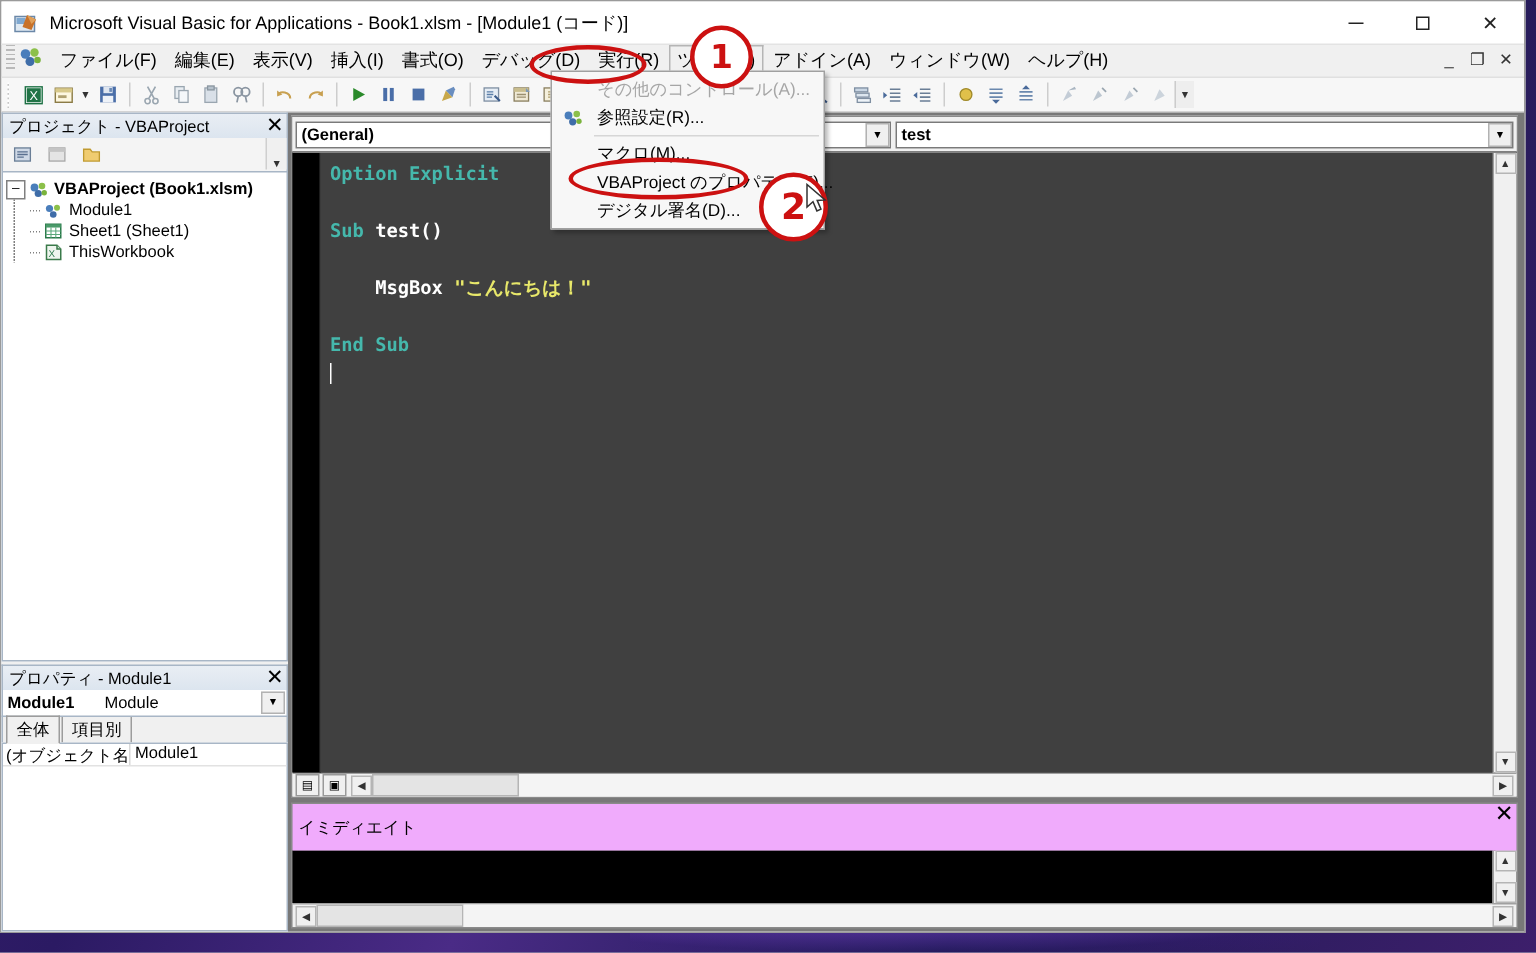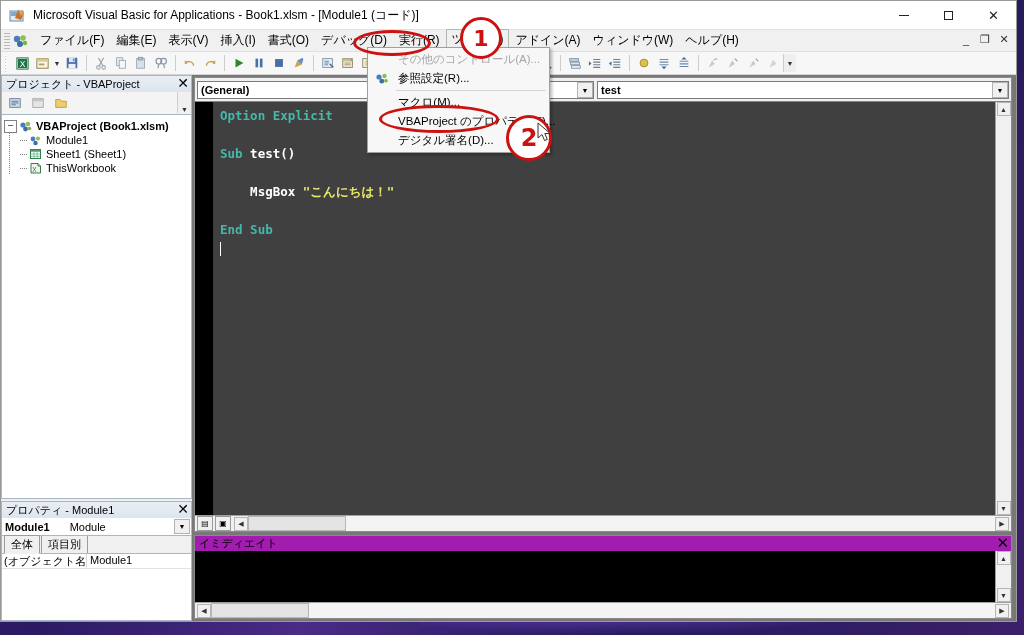--- a/index.html
+++ b/index.html
@@ -34,21 +34,21 @@
   }
   #titlebar .tb-icon{margin-left:8px;margin-right:7px;width:17px;height:17px;flex:0 0 auto;}
   #titlebar .tb-text{font-size:12px;color:#000;white-space:nowrap;}
   .winbtns{position:absolute;right:0;top:0;height:28px;display:flex;}
   .winbtn{width:45px;height:28px;display:flex;align-items:center;justify-content:center;}
   .wb-min{width:10px;height:1px;background:#222;}
   .wb-max{width:9px;height:9px;border:1px solid #222;box-sizing:border-box;}
   .wb-close{font-size:13px;color:#222;line-height:1;}
   
   #menubar{
-    height:21px;background:#f0f0f0;display:flex;align-items:center;
+    height:21px;background:#f0f0f0;display:flex;align-items:flex-start;
     flex:0 0 auto;position:relative;border-bottom:1px solid #e0e0e0;
   }
   #menubar .mb-dots{width:6px;height:16px;margin-left:3px;
     background:repeating-linear-gradient(180deg,#b9b9b9 0px,#b9b9b9 1px,transparent 1px,transparent 3px);
     background-size:1px 16px;background-repeat:repeat-x;background-position:2px 0;}
   #menubar .mb-icon{width:18px;height:16px;margin:0 4px 0 2px;}
   .menu-item{
     padding:2px 6px 3px 6px;font-size:12px;color:#000;white-space:nowrap;cursor:default;
   }
   .menu-item.open{background:#f0f0f0;border:1px solid #b5b5b5;border-bottom:1px solid #f7f7f7;padding:1px 5px 3px 5px;}
@@ -87,21 +87,21 @@
   .tnode .exp{width:11px;height:11px;border:1px solid #808080;background:#fff;font-size:9px;line-height:9px;
     text-align:center;color:#000;margin-right:2px;flex:0 0 auto;}
   .tnode .tico{width:14px;height:13px;margin-right:3px;flex:0 0 auto;}
   .tnode .tlbl{font-size:11px;color:#000;}
   .tnode.root .tlbl{font-weight:bold;}
   .tchild{padding-left:11px;position:relative;}
   .dashline{position:absolute;left:7px;top:0;bottom:0;width:1px;
     background:repeating-linear-gradient(180deg,#808080 0,#808080 1px,transparent 1px,transparent 2px);}
   .dashtick{position:absolute;left:7px;width:7px;height:1px;top:7px;
     background:repeating-linear-gradient(90deg,#808080 0,#808080 1px,transparent 1px,transparent 2px);}
-  #proppanel{height:120px;flex:0 0 auto;display:flex;flex-direction:column;margin-top:2px;}
+  #proppanel{height:178px;flex:0 0 auto;display:flex;flex-direction:column;margin-top:2px;}
   .prop-combo{height:17px;background:#fff;border:1px solid #a8b6c6;border-top:none;display:flex;align-items:center;
     font-size:11px;padding-left:3px;position:relative;}
   .prop-combo .cb-arrow{position:absolute;right:1px;top:1px;width:14px;height:13px;background:#f0f0f0;
     border:1px solid #b2b2b2;display:flex;align-items:center;justify-content:center;font-size:7px;}
   .prop-tabs{height:17px;background:#f0f0f0;border-left:1px solid #a8b6c6;border-right:1px solid #a8b6c6;
     display:flex;align-items:flex-end;padding-left:2px;}
   .ptab{font-size:11px;padding:1px 6px 1px 6px;border:1px solid #9c9c9c;border-bottom:none;background:#f0f0f0;
     margin-right:1px;}
   .ptab.active{background:#f0f0f0;font-weight:normal;border-bottom:1px solid #f0f0f0;position:relative;top:1px;}
   .prop-list{flex:1 1 auto;background:#fff;border:1px solid #a8b6c6;overflow:hidden;}
@@ -128,21 +128,21 @@
     align-items:center;justify-content:space-between;flex:0 0 auto;}
   .sbtn{width:14px;height:14px;background:#f0f0f0;border:1px solid #b5b5b5;display:flex;align-items:center;
     justify-content:center;font-size:7px;color:#333;box-sizing:border-box;}
   .code-hscroll{height:15px;background:#f0f0f0;display:flex;align-items:center;border-top:1px solid #a0a0a0;flex:0 0 auto;}
   .viewbtn{width:14px;height:13px;border:1px solid #999;background:#f0f0f0;margin-left:2px;
     display:flex;align-items:center;justify-content:center;font-size:8px;}
   .hthumb{height:13px;width:96px;background:#e4e4e4;border:1px solid #b5b5b5;}
   .htrack{flex:1 1 auto;height:15px;background:#f4f4f4;}
   
   #immwin{height:82px;flex:0 0 auto;margin-top:3px;display:flex;flex-direction:column;border:1px solid #8a8a8a;}
-  .imm-head{height:15px;background:#a21caf;display:flex;align-items:center;font-size:11px;padding-left:4px;position:relative;color:#000;}
+  .imm-head{height:31px;background:#f0abfc;display:flex;align-items:center;font-size:11px;padding-left:4px;position:relative;color:#000;}
   .imm-head .ix{position:absolute;right:2px;top:-1px;font-size:15px;font-weight:bold;color:#000;line-height:15px;}
   .imm-body{flex:1 1 auto;background:#000;display:flex;min-height:0;}
   .imm-hscroll{height:15px;background:#f0f0f0;display:flex;align-items:center;border-top:1px solid #a0a0a0;}
   
   #dropmenu{
     position:absolute;left:366px;top:46px;width:181px;background:#f7f7f7;
     border:1px solid #a0a0a0;box-shadow:2px 2px 3px rgba(0,0,0,.28);z-index:50;padding:2px 0 2px 0;
   }
   .dm-item{height:19px;display:flex;align-items:center;font-size:11.5px;color:#000;padding-left:30px;position:relative;white-space:nowrap;}
   .dm-item.disabled{color:#a6a6a6;}

